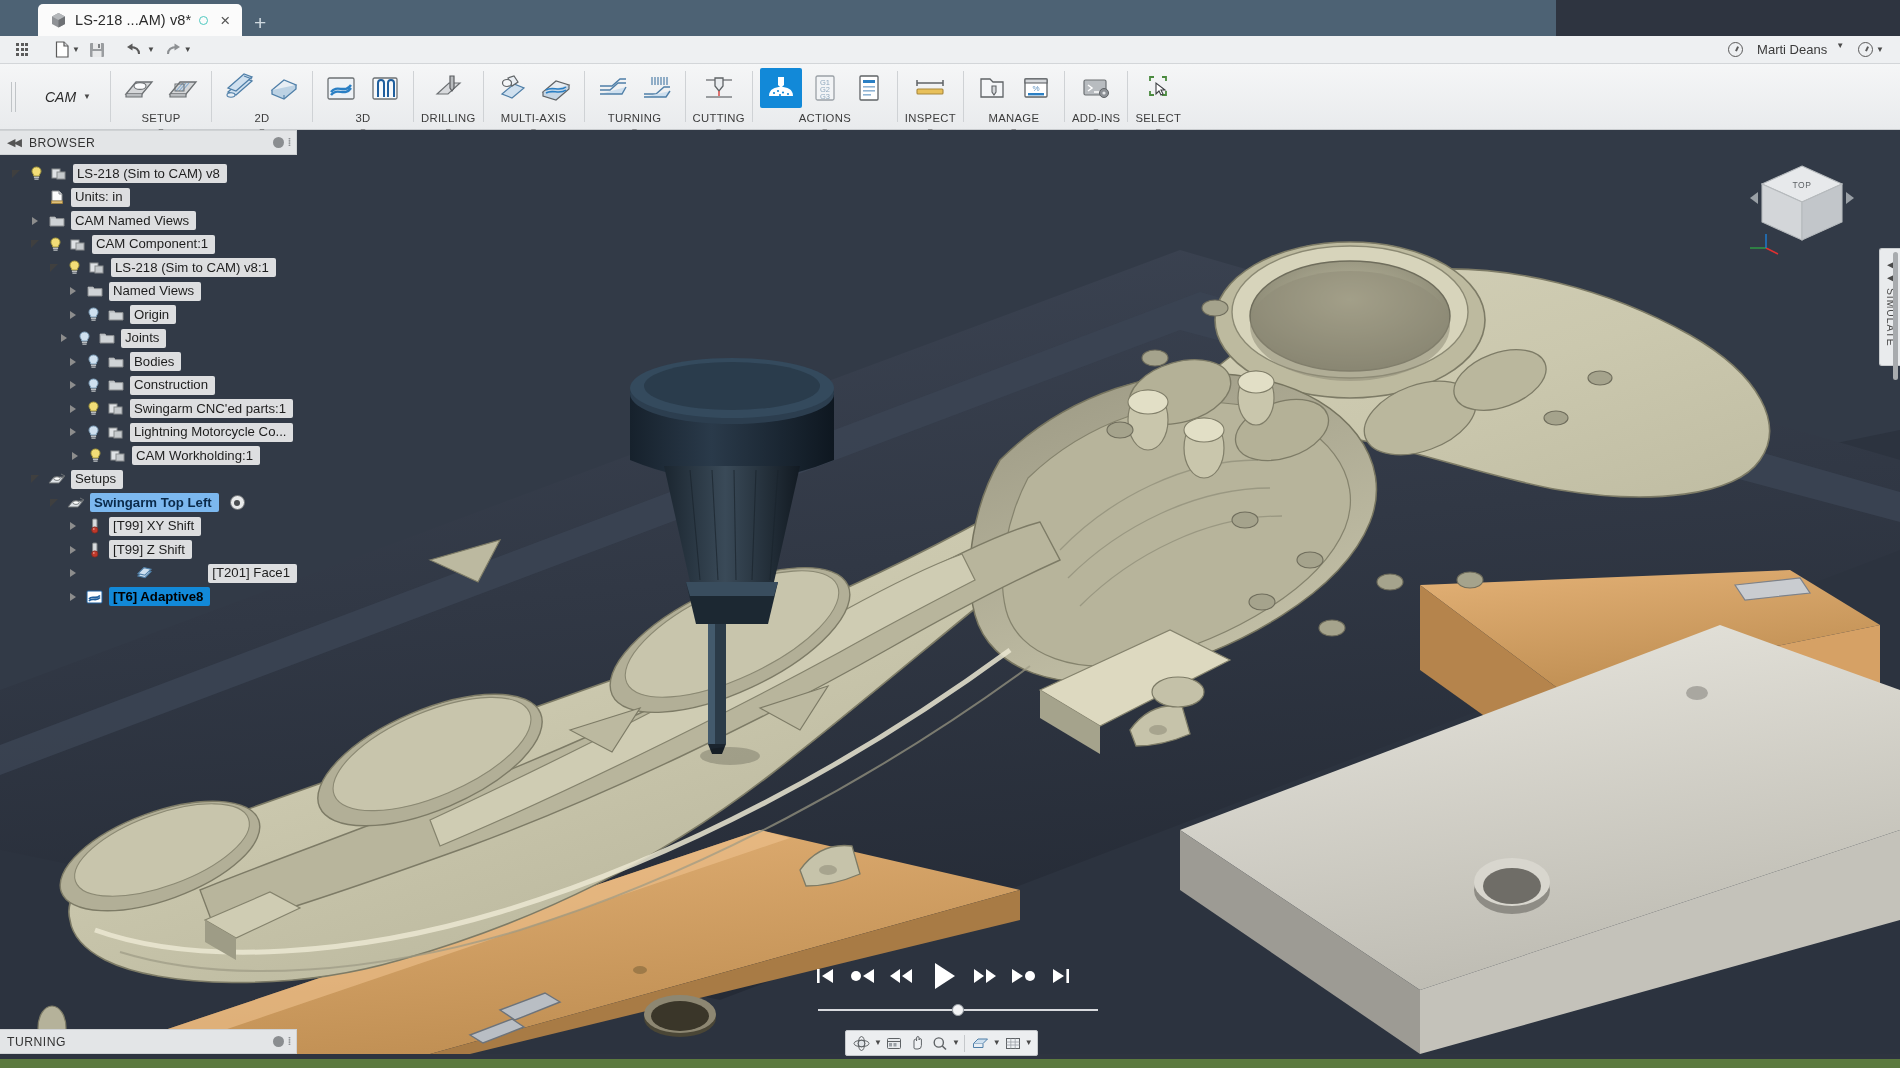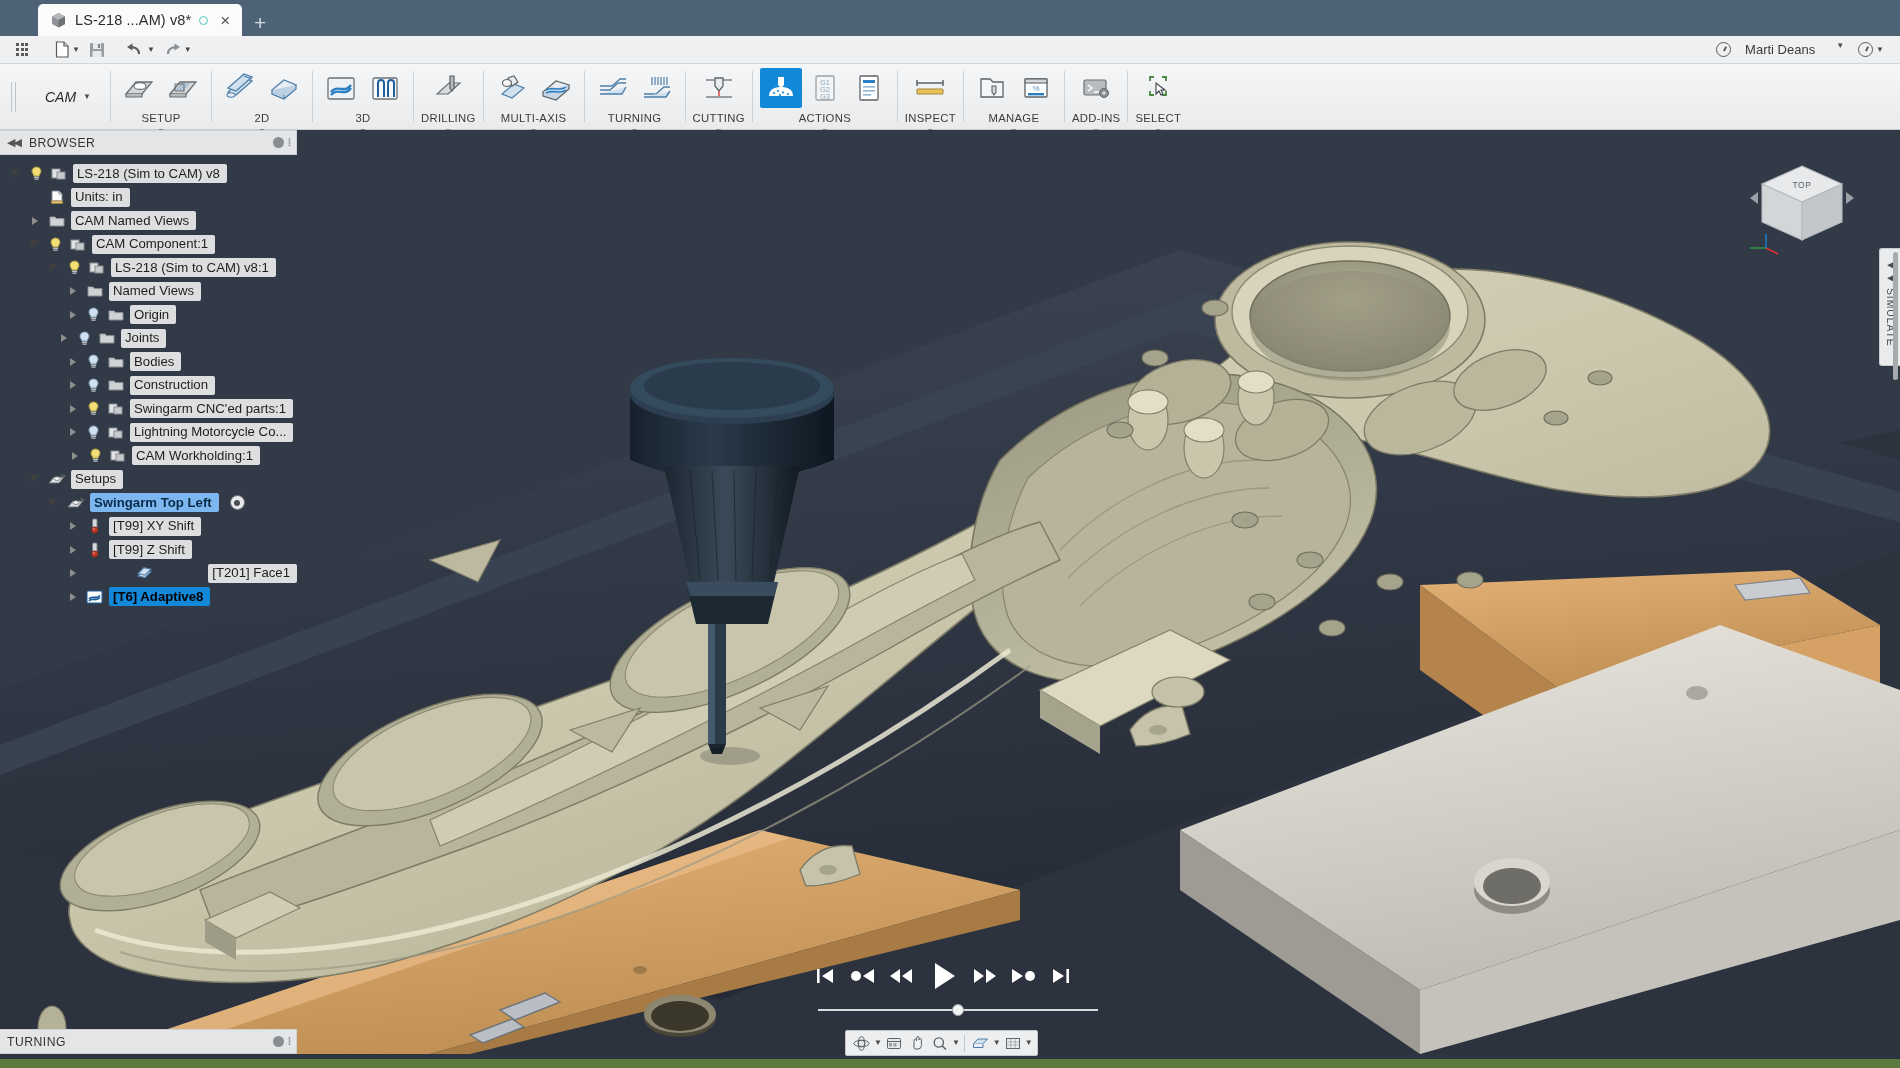--- a/index.html
+++ b/index.html
@@ -5,21 +5,21 @@
   * { box-sizing: border-box; margin: 0; padding: 0; }
   html, body {
     width: 1900px; height: 1068px;
     overflow: hidden;
     font-family: "Liberation Sans", sans-serif;
     background: #2e3440;
   }
 
   
   .titlebar {
-    position: absolute; left: 0; top: 0; width: 1900px; height: 36px;
+    position: absolute; left: 0; top: 0; width: 1556px; height: 36px;
     background: #4d6274;
     display: flex; align-items: flex-end;
   }
   .tab {
     margin-left: 38px;
     height: 32px; min-width: 150px;
     background: #fbfbfb;
     border-radius: 5px 5px 0 0;
     display: flex; align-items: center;
     padding: 0 8px 0 12px;
@@ -60,21 +60,21 @@
   .caret { font-size: 8px; color: #4a4a4a; line-height: 1; }
   .grid-icon { display: grid; grid-template-columns: repeat(3,3px);
     grid-template-rows: repeat(3,3px); gap: 1.6px; }
   .grid-icon i { background: #5b5b5b; display: block; }
 
   .qa-right {
     margin-left: auto; display: flex; align-items: center; gap: 14px;
     padding-right: 6px;
   }
   .qa-user { font-size: 13px; color: #3a3a3a; display: flex;
-    gap: 21px; cursor: pointer; }
+    gap: 9px; cursor: pointer; }
   .help-grp { display: flex; align-items: center; gap: 3px; cursor: pointer; }
   .circle-icon {
     width: 15px; height: 15px; border-radius: 50%;
     border: 1.5px solid #5a5a5a; position: relative;
   }
   .circle-icon::after {
     content: ''; position: absolute; left: 6px; top: 2.5px;
     width: 1.5px; height: 5px; background: #5a5a5a;
     transform-origin: bottom center; transform: rotate(25deg);
   }

